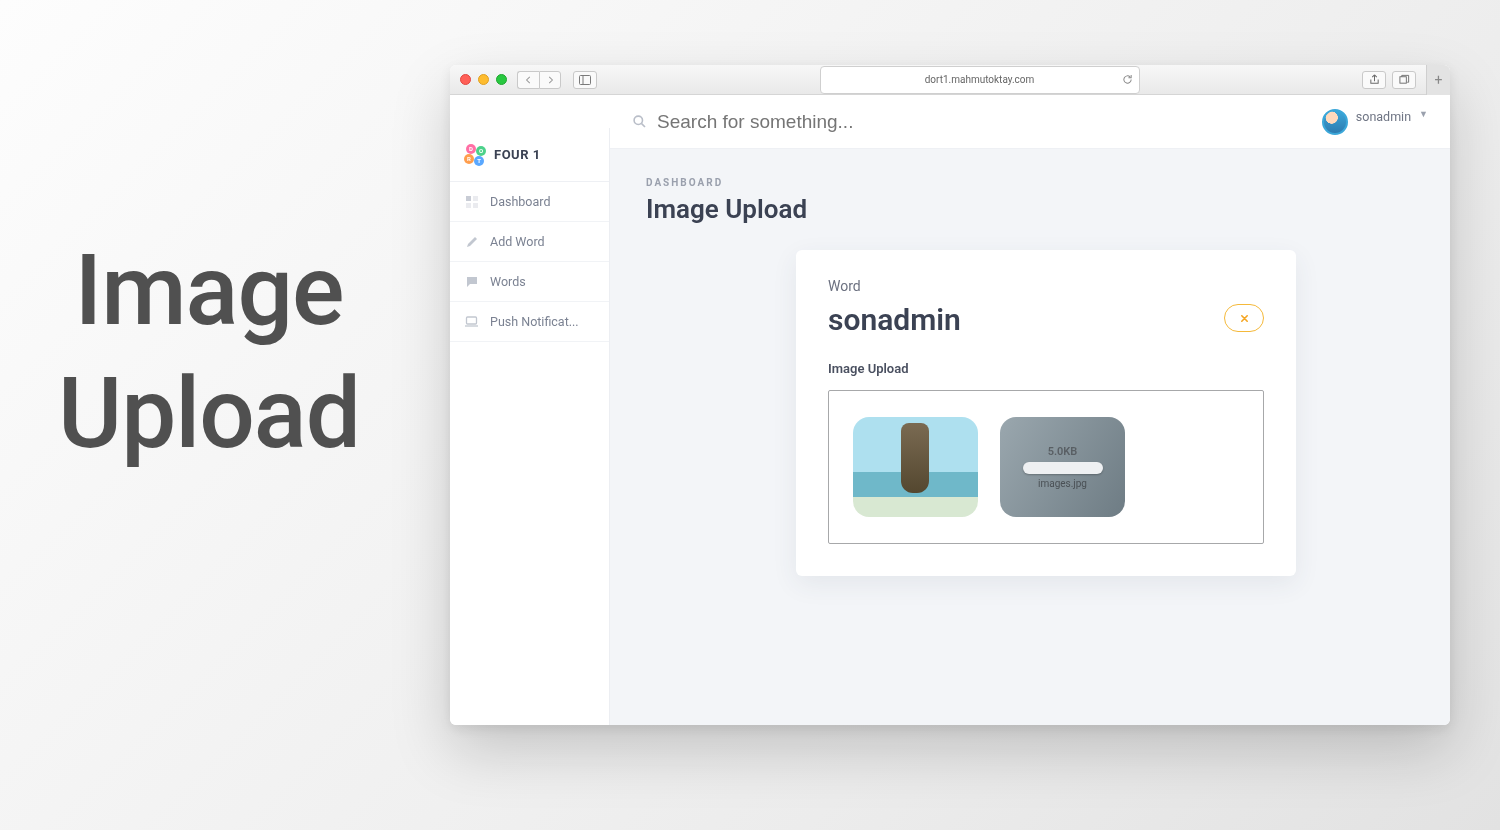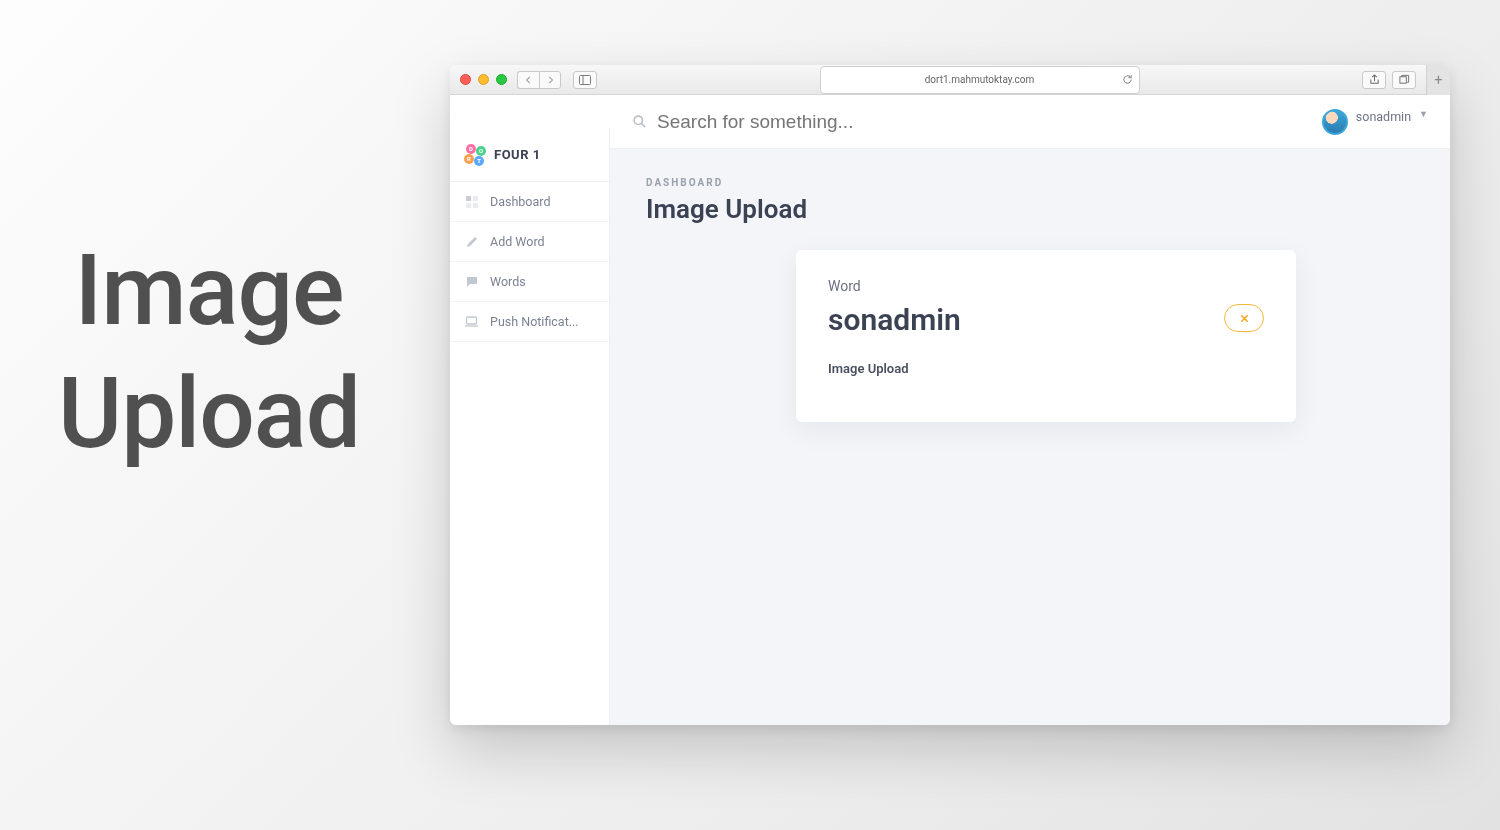--- a/index.html
+++ b/index.html
@@ -357,18 +357,26 @@
               <span>
                 <svg width="9" height="9" viewBox="0 0 10 10">
                     <path d="M2 2l6 6M8 2l-6 6" stroke="currentColor" stroke-width="1.8" stroke-linecap="round"></path>
                   </svg>
               </span>
             </div>
           </div>
 
           <div class="section-label">Image Upload</div>
 
+          <div class="dropzone">
+            <div class="thumb thumb1"></div>
+            <div class="thumb thumb2">
+              <div class="size">5.0KB</div>
+              <div class="prog"></div>
+              <div class="fname">images.jpg</div>
+            </div>
+          </div>
         </div>
       </div>
     </div>
 
   </div>
 </div>
 
 </body></html>

